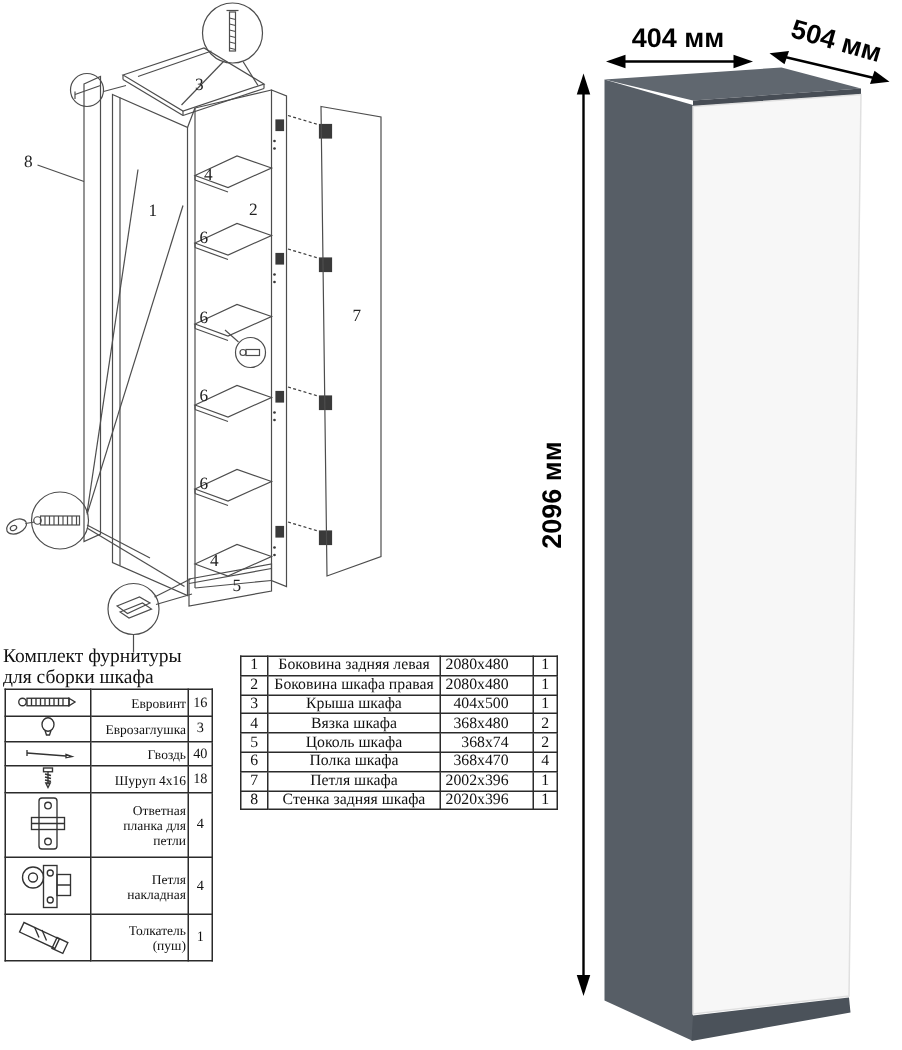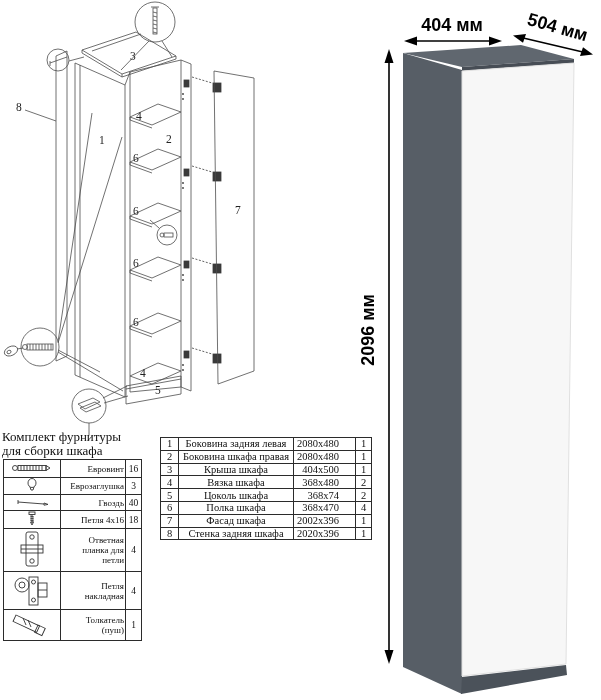--- a/index.html
+++ b/index.html
@@ -237,21 +237,21 @@
     </tr>
     <tr style="height:16px">
       <td class="ic"><svg width="12" height="15" viewBox="0 0 12 15" fill="none" stroke="#333" stroke-width="0.9">
               <rect x="3" y="1" width="6" height="2.5"></rect>
               <line x1="6" y1="3.5" x2="6" y2="12"></line>
               <line x1="4" y1="5" x2="8" y2="6"></line>
               <line x1="4" y1="7" x2="8" y2="8"></line>
               <line x1="4" y1="9" x2="8" y2="10"></line>
               <polygon points="4.5,11 6,14 7.5,11"></polygon>
             </svg></td>
-      <td class="nm">Петля 4x16</td>
+      <td class="nm">Шуруп 4x16</td>
       <td class="qt">18</td>
     </tr>
     <tr style="height:43px">
       <td class="ic"><svg width="34" height="38" viewBox="0 0 34 38" fill="none" stroke="#333" stroke-width="0.9">
               <rect x="11" y="2" width="12" height="34" rx="2"></rect>
               <circle cx="17" cy="7" r="2.2"></circle>
               <circle cx="17" cy="31" r="2.2"></circle>
               <rect x="6" y="15" width="22" height="8"></rect>
               <line x1="6" y1="19" x2="28" y2="19"></line>
             </svg></td>
@@ -317,21 +317,21 @@
       <td class="pq">2</td>
     </tr>
     <tr>
       <td class="no">6</td>
       <td class="pn">Полка шкафа</td>
       <td class="sz">368x470</td>
       <td class="pq">4</td>
     </tr>
     <tr>
       <td class="no">7</td>
-      <td class="pn">Фасад шкафа</td>
+      <td class="pn">Петля шкафа</td>
       <td class="sz">2002x396</td>
       <td class="pq">1</td>
     </tr>
     <tr>
       <td class="no">8</td>
       <td class="pn">Стенка задняя шкафа</td>
       <td class="sz">2020x396</td>
       <td class="pq">1</td>
     </tr>
   </tbody>

